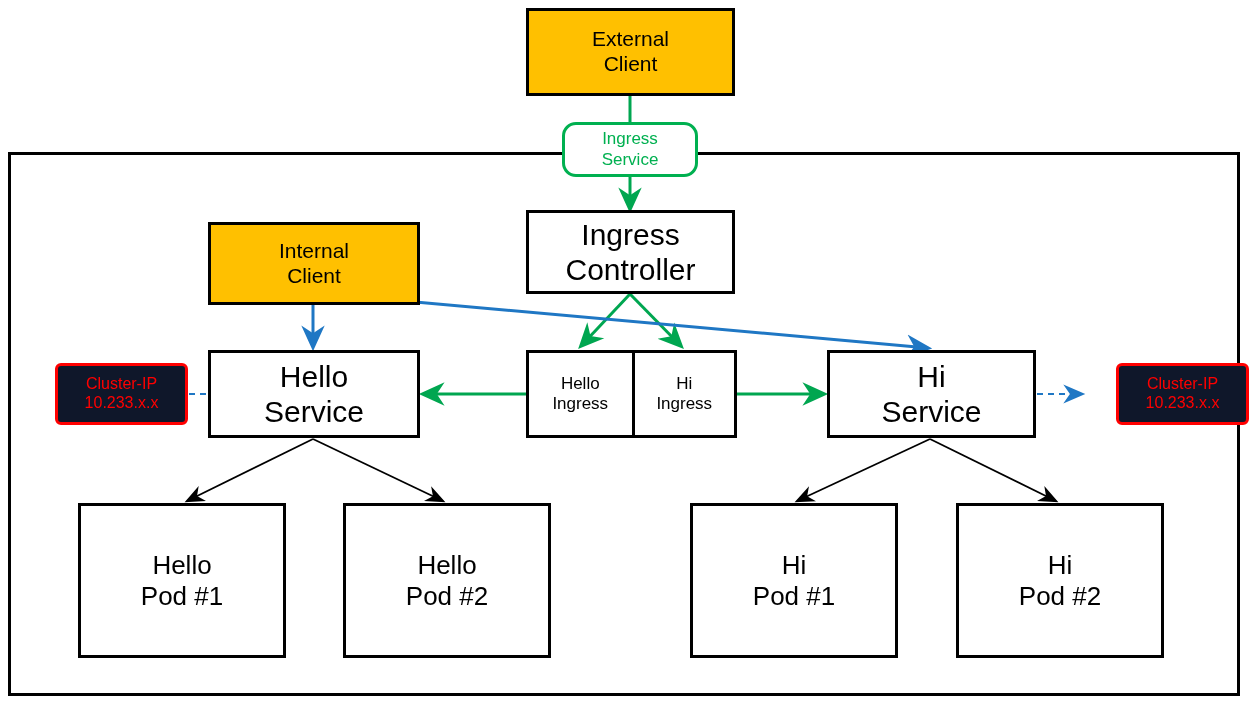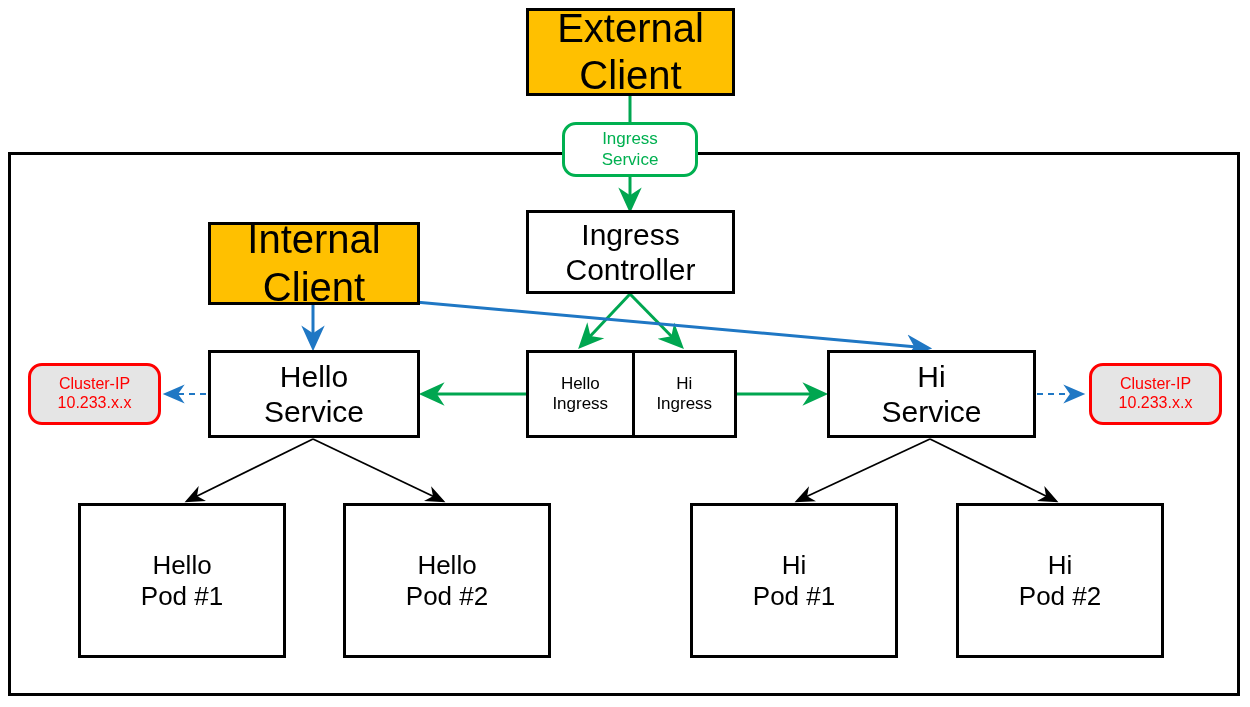--- a/index.html
+++ b/index.html
@@ -52,25 +52,26 @@
     background: #ffc000;
   }
   .box-green-round {
     border: 3px solid #00b050;
     background: #ffffff;
     border-radius: 14px;
     color: #00b050;
   }
   .box-red-round {
     border: 3px solid #ff0000;
-    background: #e5e5e5;
-    border-radius: 14px;
+    background: #0f172a;
+    border-radius: 6px;
     color: #ff0000;
-  }
-  .fs-client   { font-size: 40px; }
+    margin-left: 27px;
+  }
+  .fs-client   { font-size: 21px; }
   .fs-ctrl     { font-size: 30px; }
   .fs-service  { font-size: 30px; }
   .fs-pod      { font-size: 26px; }
   .fs-ingress  { font-size: 17px; }
   .fs-chip     { font-size: 16px; }
   .ingress-pair {
     position: absolute;
     display: flex;
     box-sizing: border-box;
     border: 3px solid #000000;

